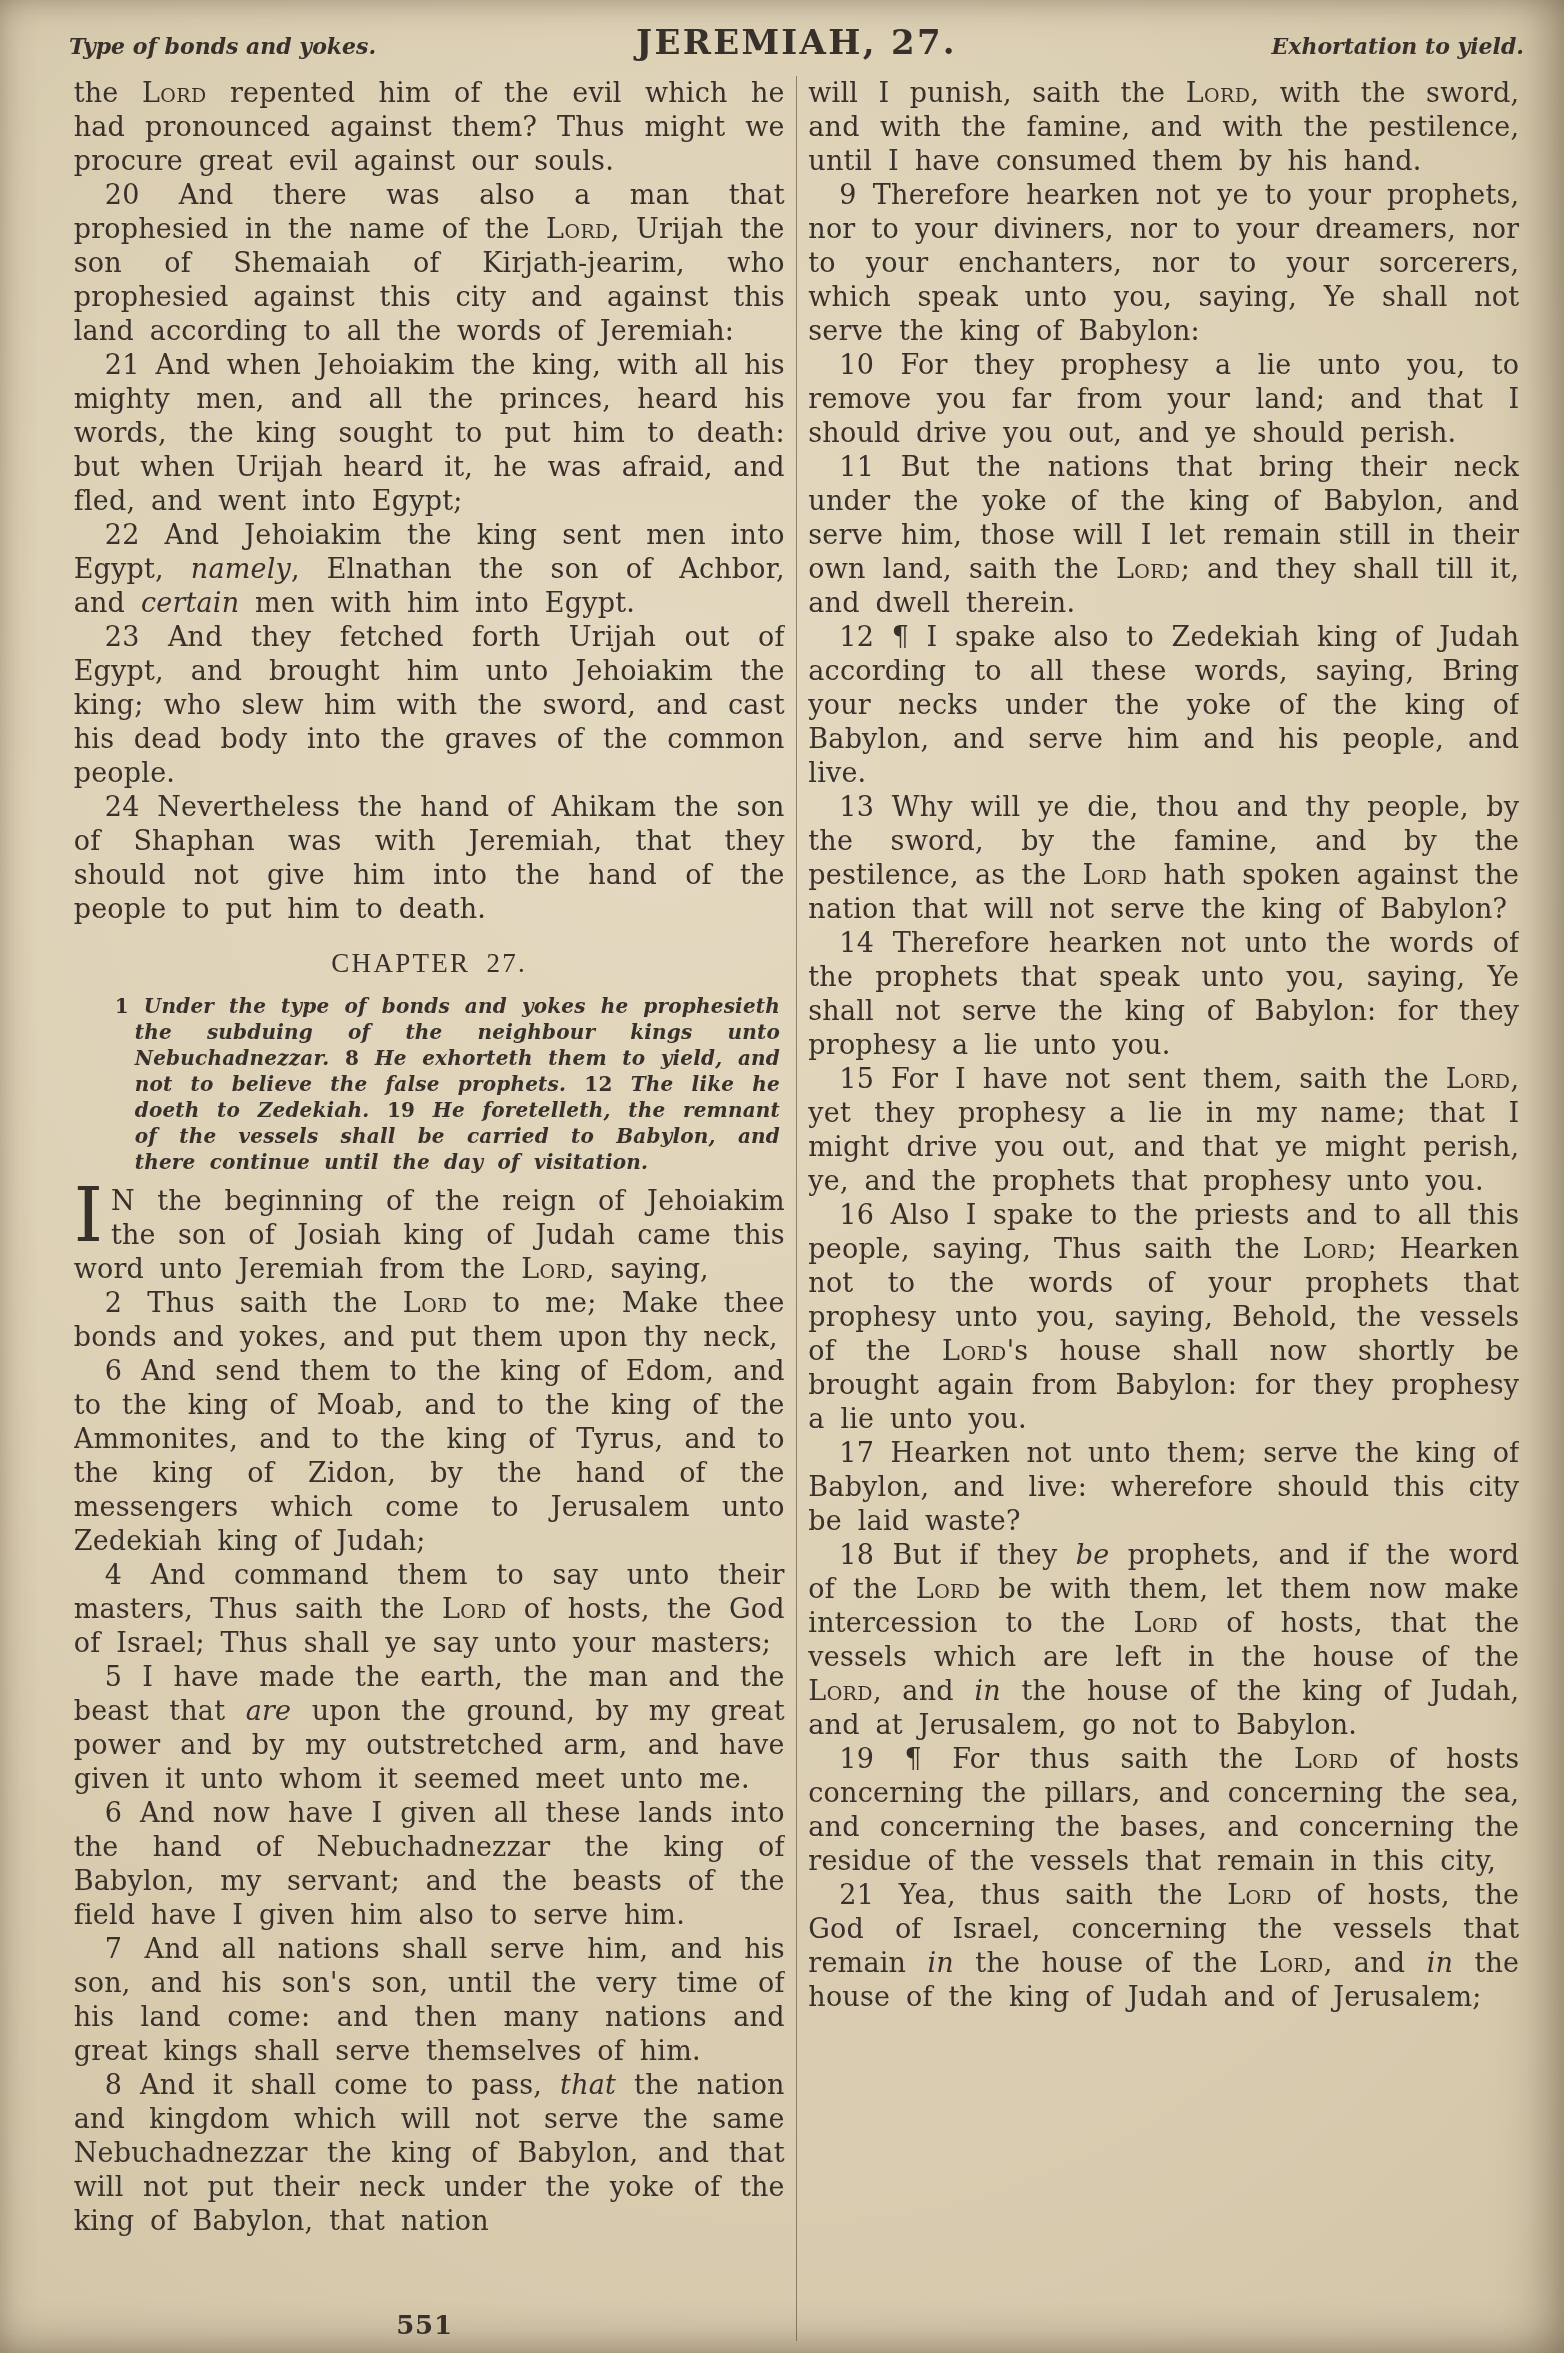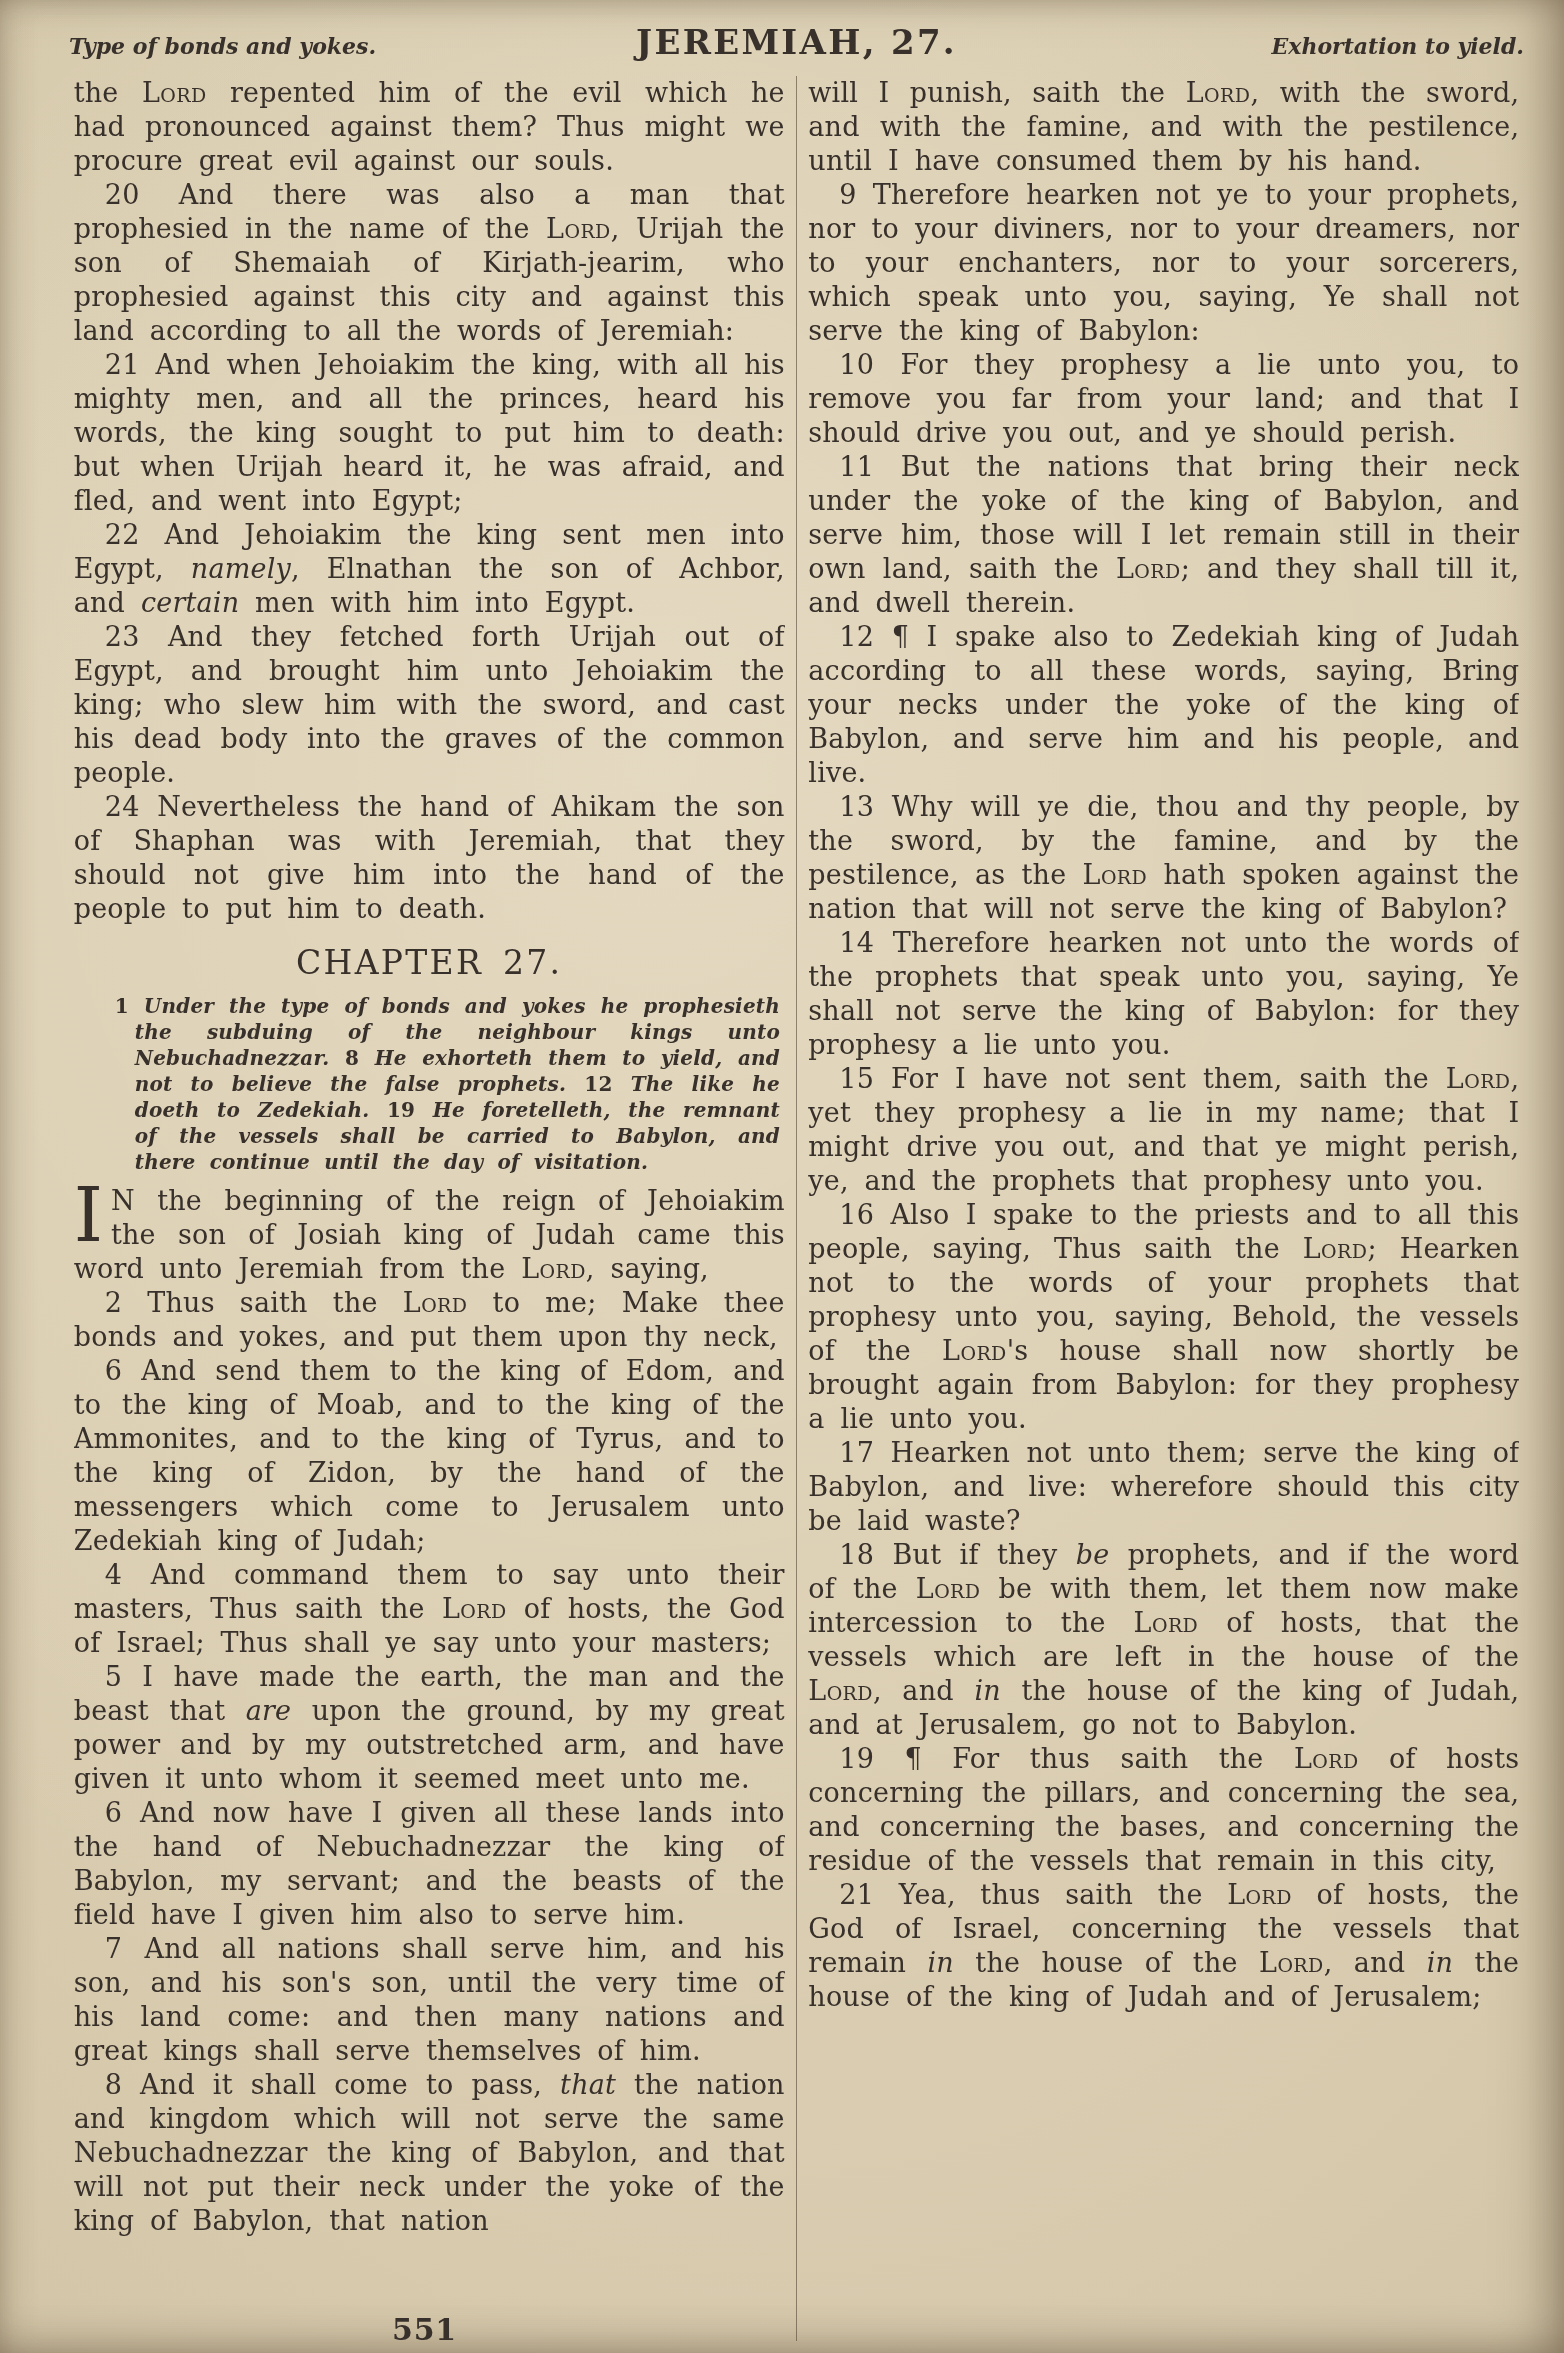--- a/index.html
+++ b/index.html
@@ -71,23 +71,24 @@
   }
   .para {
     margin: 0;
     text-align: justify;
   }
   .verse { text-indent: 1.15em; }
   .cont { text-indent: 0; }
   .heading {
     text-align: center;
     text-indent: 0;
-    font-size: 33px;
+    font-size: 27px;
     letter-spacing: 2.3px;
     margin: 20.3px 0 12.5px 0;
+    font-family: Liberation Serif, serif;
   }
   .summary {
     font-size: 20px;
     line-height: 26px;
     margin: 0 4.7px 9.4px 61px;
     text-indent: -1em;
     font-weight: bold;
   }
   .dropcap-para { text-indent: 0; }
   .dropcap {
@@ -95,25 +96,25 @@
     font-size: 74px;
     line-height: 59px;
     padding: 1.6px 7.8px 0 0;
   }
   .lord {
     font-variant: small-caps;
     letter-spacing: 0.4px;
   }
   .pageno {
     position: absolute;
-    bottom: 7px;
+    bottom: 14px;
     left: 69px;
     width: 711px;
     text-align: center;
-    font-size: 30px;
+    font-size: 26px;
     font-weight: 700;
     letter-spacing: 0.8px;
   }
 </style>
 </head>
 <body>
 
 <div class="page">
   <div class="header">
     <span class="h-left">Type of bonds and yokes.</span>

